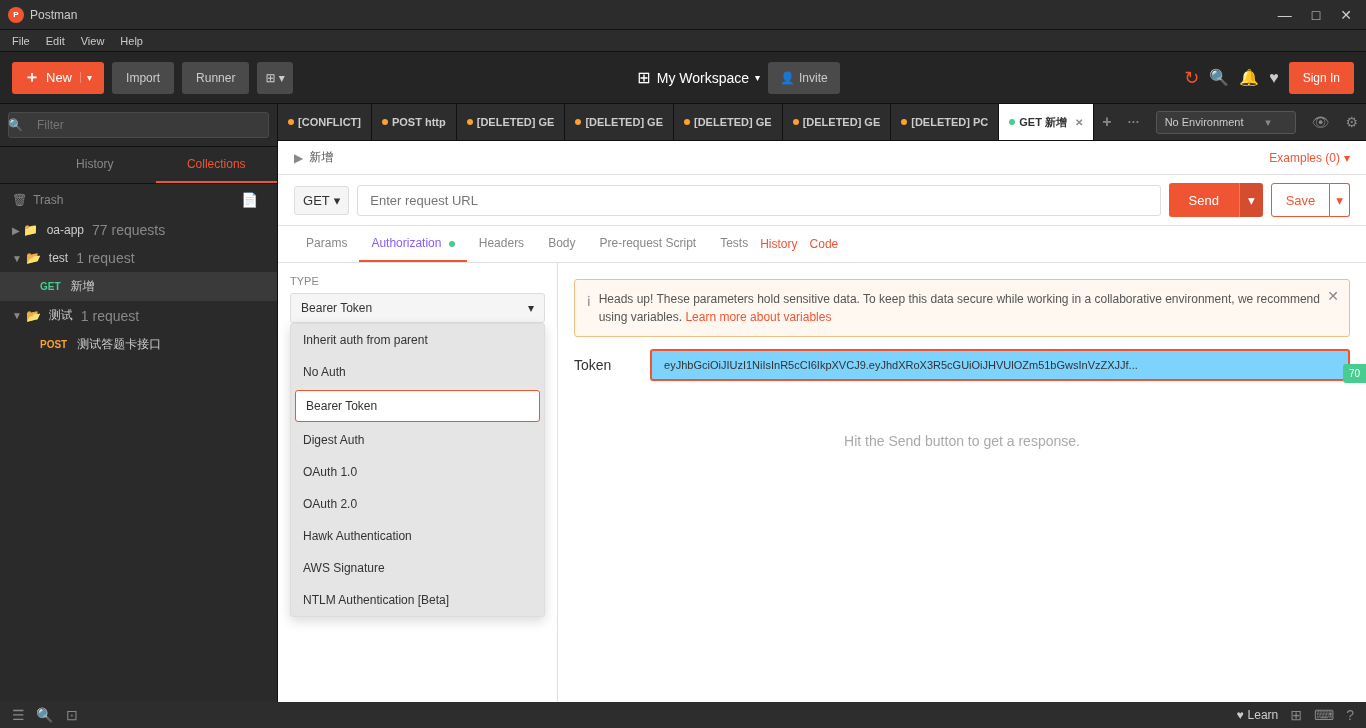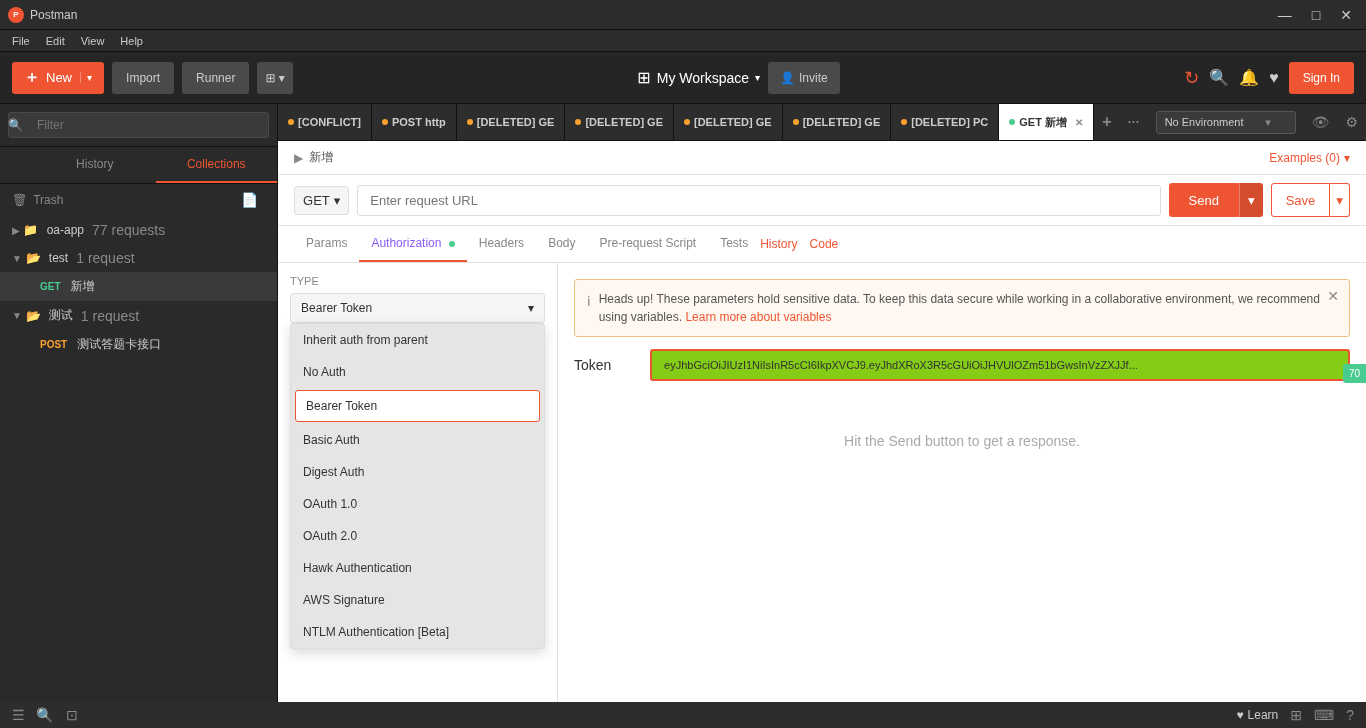--- a/index.html
+++ b/index.html
@@ -439,21 +439,21 @@
       gap: 16px;
     }
     .token-label { font-size: 14px; color: #333; min-width: 60px; }
     .token-input {
       flex: 1;
       border: 2px solid #ef5533;
       border-radius: 3px;
       padding: 8px 12px;
       font-size: 11px;
       color: #333;
-      background: #84cc16;
+      background: #7dd3fc;
       outline: none;
     }
     .hit-send-msg {
       text-align: center;
       color: #aaa;
       font-size: 14px;
       margin-top: 40px;
     }
 
     
@@ -709,21 +709,20 @@
           <div class="type-label">TYPE</div>
           <div class="type-select">
             <span>Bearer Token</span>
             <span>▾</span>
           </div>
 
           <div class="dropdown-menu">
             <div class="dropdown-item">Inherit auth from parent</div>
             <div class="dropdown-item">No Auth</div>
             <div class="dropdown-item selected">Bearer Token</div>
-            <div class="dropdown-item">Basic Auth</div>
             <div class="dropdown-item">Digest Auth</div>
             <div class="dropdown-item">OAuth 1.0</div>
             <div class="dropdown-item">OAuth 2.0</div>
             <div class="dropdown-item">Hawk Authentication</div>
             <div class="dropdown-item">AWS Signature</div>
             <div class="dropdown-item">NTLM Authentication [Beta]</div>
           </div>
         </div>
 
         <div class="auth-right">

